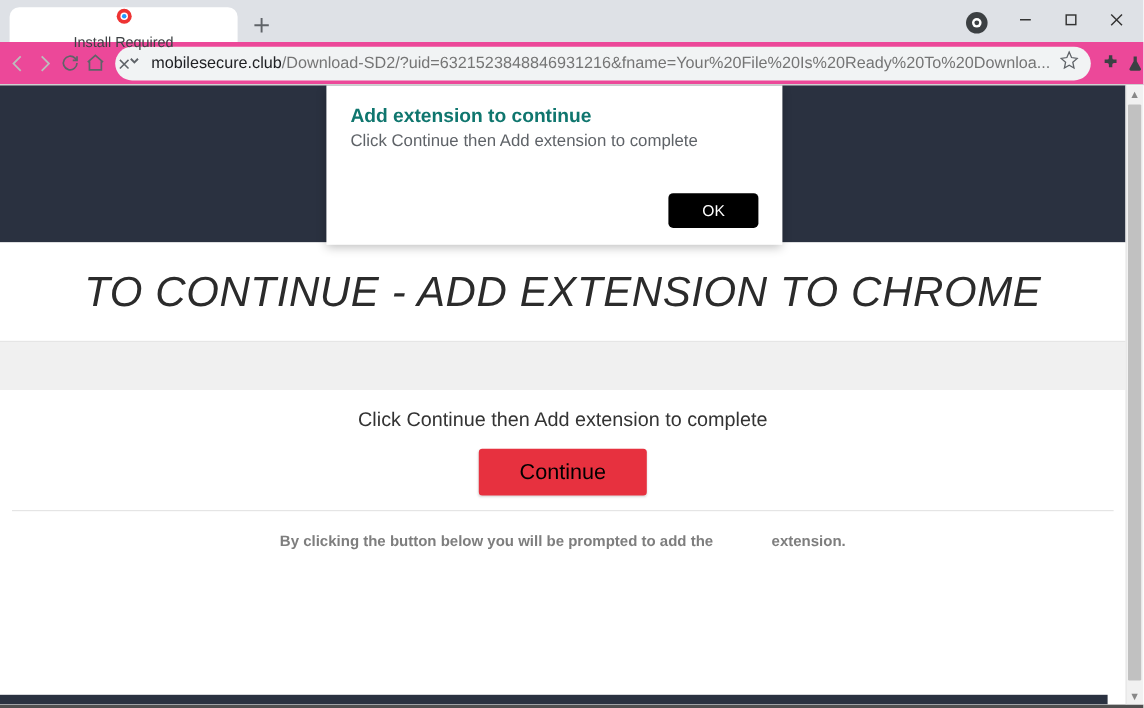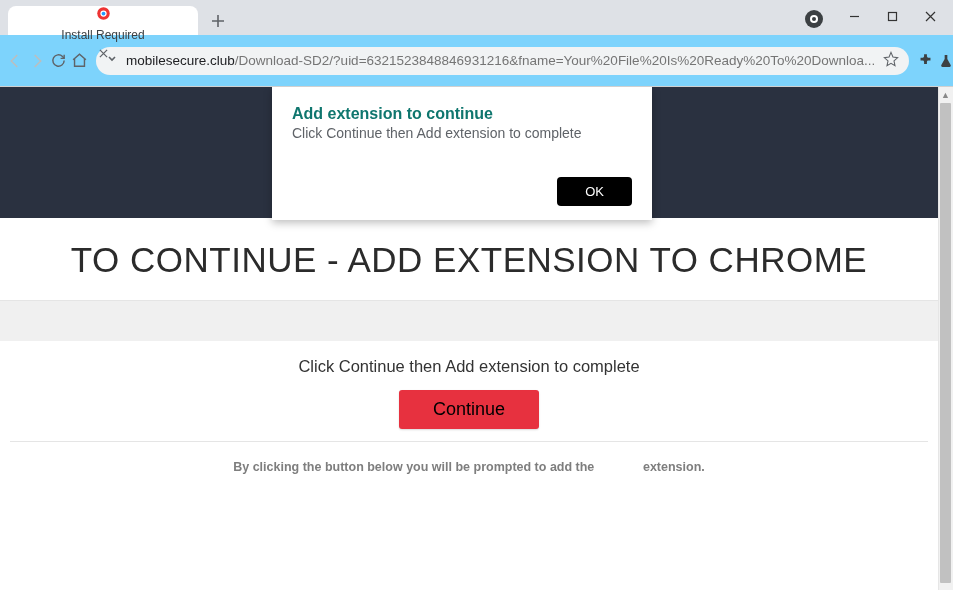--- a/index.html
+++ b/index.html
@@ -79,22 +79,22 @@
   width: 18px; height: 18px;
   border-radius: 50%;
   background: #3c4043;
   display: flex;
   align-items: center;
   justify-content: center;
 }
 
 
 .toolbar {
-  height: 52px;
-  background: #7dd3fc;
+  height: 36px;
+  background: #ec4899;
   border-bottom: 1px solid #d0d0d0;
   display: flex;
   align-items: center;
   padding: 0 6px;
   gap: 4px;
 }
 .nav-btn {
   width: 28px;
   height: 28px;
   display: flex;
@@ -185,20 +185,21 @@
   background: #fff;
   text-align: center;
   padding: 22px 10px 20px;
   border-bottom: 1px solid #e5e5e5;
 }
 .heading-band h1 {
   font-size: 35px;
   font-weight: 400;
   color: #2b2b2b;
   letter-spacing: 0.5px;
+  font-style: italic;
 }
 
 .gray-band {
   background: #f0f0f0;
   height: 40px;
 }
 
 .instruct-band {
   background: #fff;
   text-align: center;

